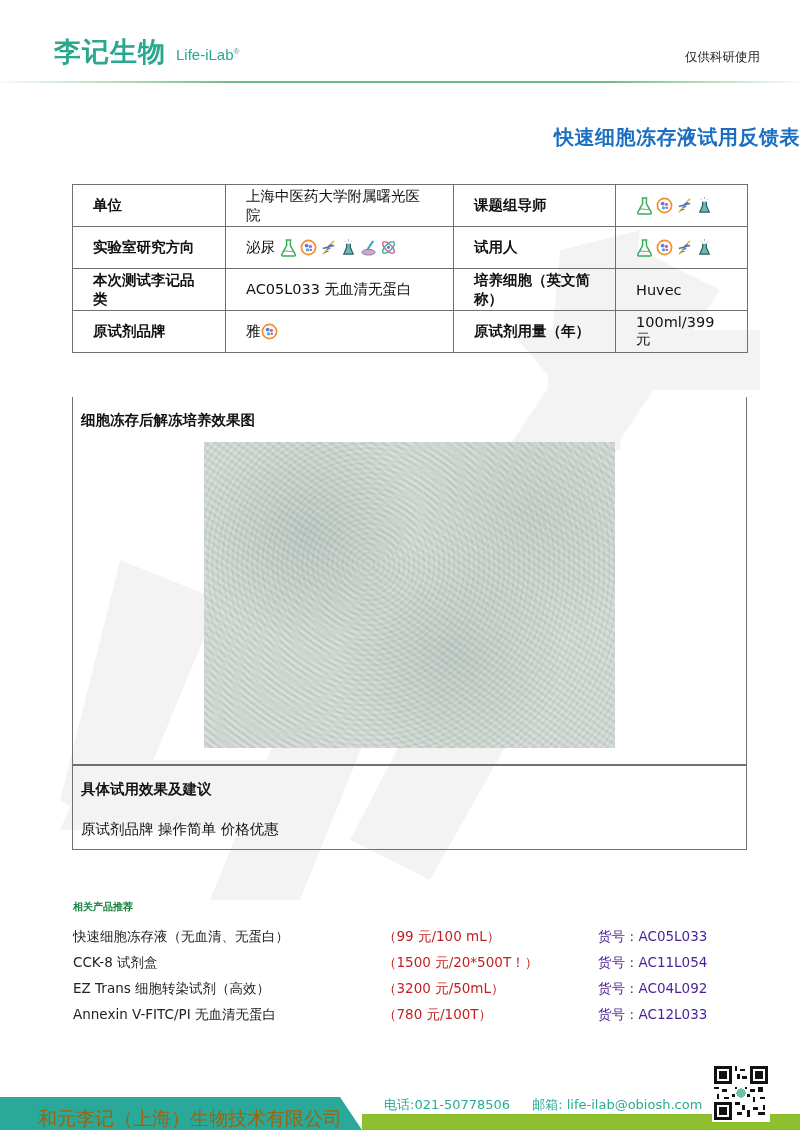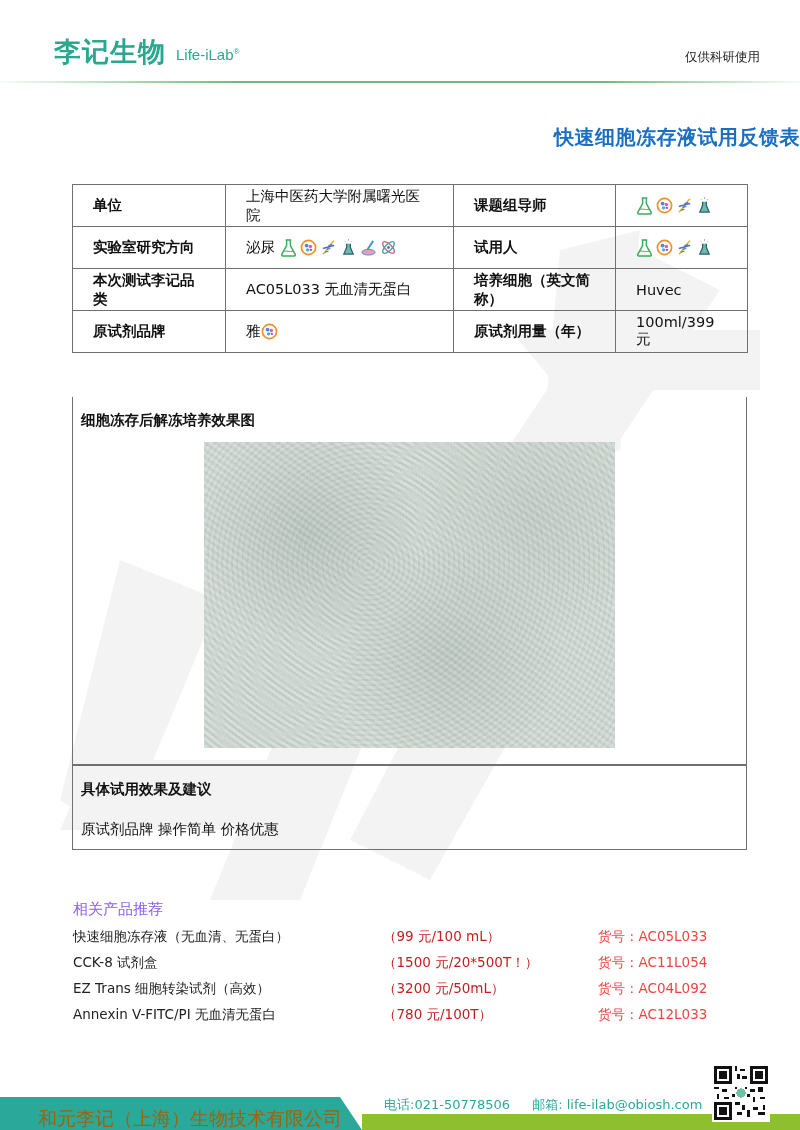--- a/index.html
+++ b/index.html
@@ -35,25 +35,25 @@
       radial-gradient(circle at 80% 25%, rgba(170,180,175,0.3) 0, rgba(170,180,175,0) 30%),
       repeating-radial-gradient(circle at 40% 40%, #c9d2cc 0 2px, #d4dcd6 2px 5px),
       #ccd5cf; }
   .photo::after { content:""; position:absolute; inset:0;
     background: repeating-linear-gradient(35deg, rgba(255,255,255,0.08) 0 3px, rgba(0,0,0,0.04) 3px 6px); }
 
   .feedback { position:absolute; left:72px; top:765px; width:673px; height:83px; border:1.5px solid #707070; }
   .fb-label { position:absolute; left:8px; top:14px; font-size:14.5px; font-weight:bold; }
   .fb-text { position:absolute; left:8px; top:54px; font-size:14.5px; }
 
-  .rec-title { position:absolute; left:73px; top:900px; font-size:15px; font-weight:normal; color:#8b5cf6; }
+  .rec-title { position:absolute; left:73px; top:900px; font-size:10px; font-weight:bold; color:#15803d; }
   .rec-row { position:absolute; left:73px; width:680px; height:22px; font-size:13.5px; }
   .rec-row .name { position:absolute; left:0; top:0; color:#222; }
   .rec-row .price { position:absolute; left:310px; top:0; color:#c41f1f; }
-  .rec-row .code { position:absolute; left:525px; top:0; color:#ef4444; }
+  .rec-row .code { position:absolute; left:525px; top:0; color:#4c1d95; }
 
   .footer-teal { position:absolute; left:0; top:1097px; width:362px; height:33px; background:#2aa99a;
     clip-path:polygon(0 0, 340px 0, 362px 100%, 0 100%); }
   .footer-green { position:absolute; left:362px; top:1114px; width:438px; height:16px; background:#8dbf2f; }
   .footer-company { position:absolute; left:38px; top:1106px; font-size:19px; color:#a16207; }
   .footer-contact { position:absolute; left:384px; top:1096px; font-size:13px; color:#2aa99a; }
   .footer-contact span { margin-right:18px;text-align:right; }
   .qr { position:absolute; left:712px; top:1064px; width:58px; height:58px; background:#fff; padding:2px; box-sizing:border-box; }
   .qr svg { width:100%; height:100%; display:block; }
 </style>

